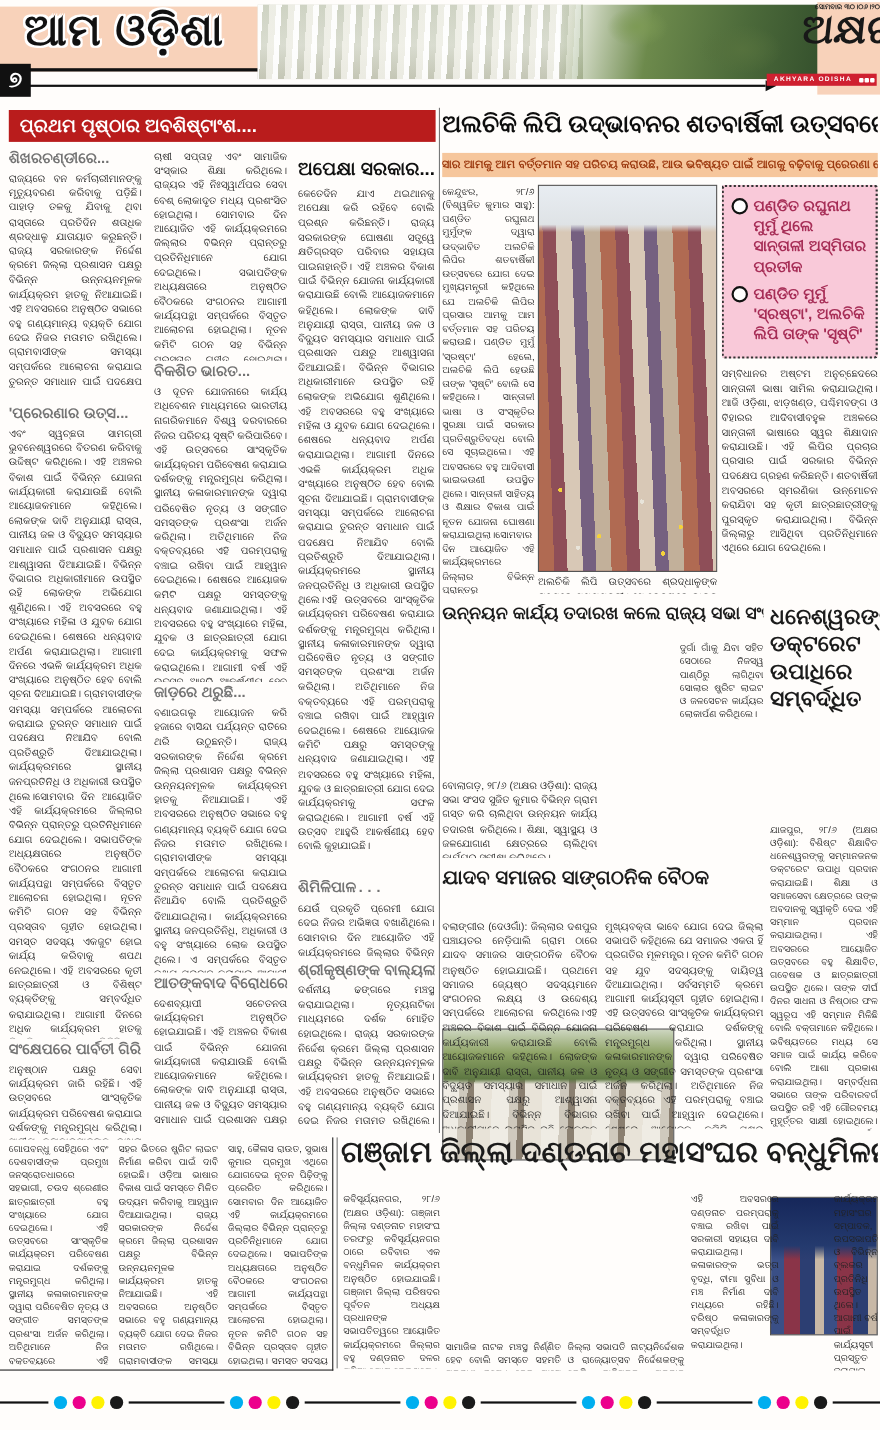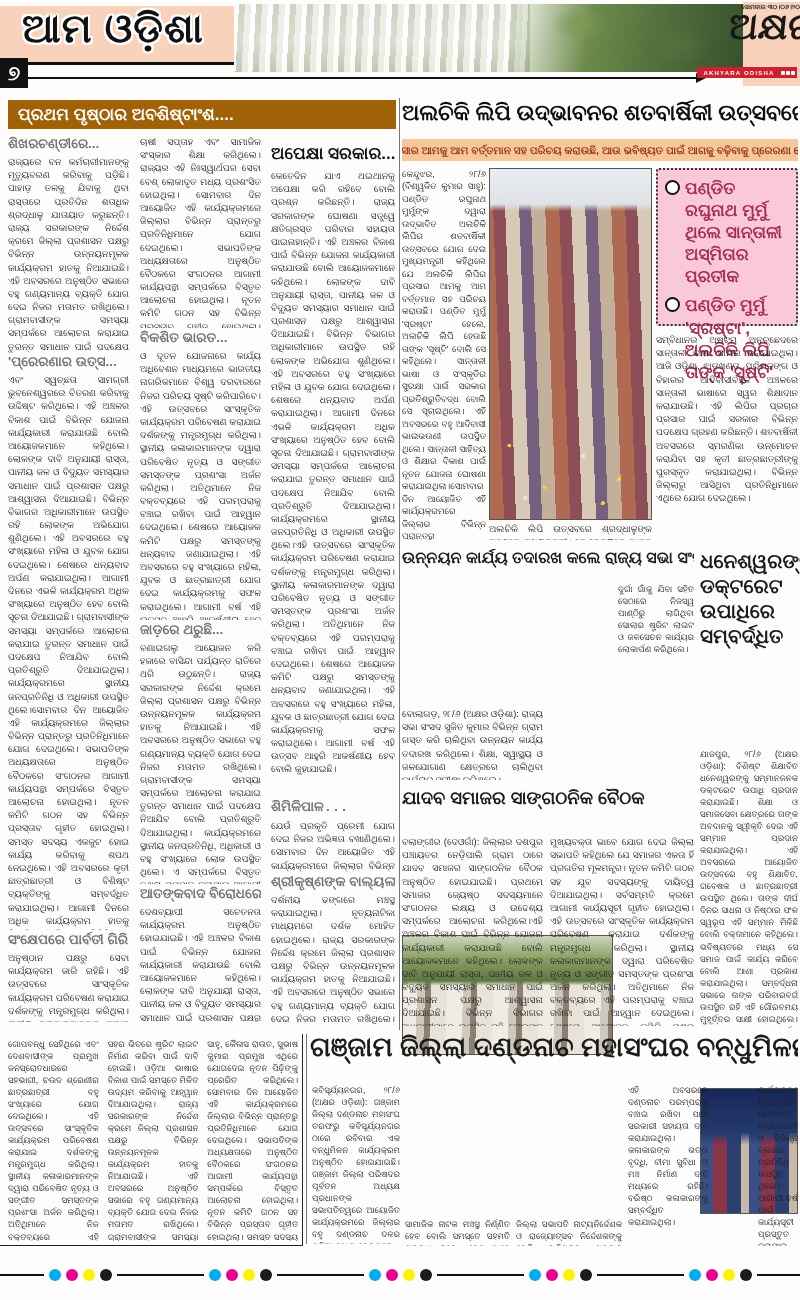--- a/index.html
+++ b/index.html
@@ -32,21 +32,21 @@
   .mast-arrow{position:absolute;left:2px;top:77px;width:694px;height:2px;background:#111;}
   .mast-arrow:after{content:"";position:absolute;right:-10px;top:-4px;border-left:10px solid #111;border-top:5px solid transparent;border-bottom:5px solid transparent;}
   .logo-block{position:absolute;right:0;top:2px;width:57px;height:84px;background:#f8d2ba;z-index:5;}
   .logo-date{position:absolute;right:2px;top:1px;width:100%;font-size:6.5px;font-weight:bold;text-align:right;color:#222;white-space:nowrap;}
   .logo-big{position:absolute;left:-14px;top:6px;width:76px;font-size:37px;font-weight:bold;color:#181818;transform:skewX(-6deg);white-space:nowrap;line-height:1;}
   .red-strip{position:absolute;left:-46px;bottom:8px;width:100px;height:11px;background:#cf2030;display:flex;align-items:center;z-index:6;}
   .red-strip .en{flex:1;color:#fff;font-size:6px;font-weight:bold;letter-spacing:1.2px;text-align:center;white-space:nowrap;}
   .red-strip .ics{display:flex;gap:1px;padding-right:2px;}
   .red-strip .ics i{display:block;width:4px;height:4px;background:#fff;border-radius:1px;}
   
-  .hdr-bar{position:absolute;background:#a16207;color:#fff;font-weight:bold;display:flex;align-items:center;padding-left:10px;box-sizing:border-box;}
+  .hdr-bar{position:absolute;background:#b91c1c;color:#fff;font-weight:bold;display:flex;align-items:center;padding-left:10px;box-sizing:border-box;}
   .sub{font-weight:bold;font-size:13.5px;color:#737373;white-space:nowrap;overflow:hidden;}
   .sub-lg{font-weight:bold;font-size:17px;color:#101010;white-space:nowrap;overflow:hidden;}
   .bd{font-size:9.3px;line-height:1.42;text-align:justify;overflow:hidden;color:#222;}
   .bd-sm{font-size:8.6px;line-height:1.4;text-align:justify;overflow:hidden;color:#222;}
   .abs{position:absolute;box-sizing:border-box;}
   
   .h1line{font-weight:bold;font-size:22px;color:#0d0d0d;white-space:nowrap;overflow:hidden;letter-spacing:-.2px;}
   .deck{background:#f6c69c;color:#9c3a10;font-weight:bold;font-size:10.5px;display:flex;align-items:center;justify-content:center;white-space:nowrap;overflow:hidden;}
   .h2line{font-weight:bold;font-size:16px;white-space:nowrap;overflow:hidden;}
   .h3line{font-weight:bold;font-size:18px;white-space:nowrap;overflow:hidden;}
@@ -67,21 +67,21 @@
       repeating-linear-gradient(92deg,#efece4 0 16px,#cfc9bd 16px 24px,#8a7f70 24px 30px,#e8e3d8 30px 46px),
       linear-gradient(180deg,rgba(0,0,0,0) 40%,#ddd8cc 85%,#c9c2b2 100%);}
   .ph-dh{background:
       linear-gradient(180deg,#16275a 0%,#243a6e 35%,rgba(0,0,0,0) 45%),
       repeating-linear-gradient(90deg,#3a4f86 0 12px,#8a3448 12px 26px,#2c3e72 26px 40px,#c8b8a6 40px 48px),
       linear-gradient(180deg,rgba(0,0,0,0) 55%,#5a3a4e 85%,#402a3a 100%);}
   
   .bullet-box{background:#f9c9d9;border:2px dotted #333;border-radius:3px;padding:8px 7px;box-sizing:border-box;}
   .bullet-row{display:flex;gap:5px;margin-bottom:7px;}
   .bullet-ic{width:11px;height:11px;border:2.5px solid #111;border-radius:50%;background:#fff;flex:none;margin-top:2px;}
-  .bullet-tx{font-size:17px;font-weight:bold;color:#a62d56;line-height:1.3;}
+  .bullet-tx{font-size:14px;font-weight:bold;color:#a62d56;line-height:1.3;}
   
   .vrule{position:absolute;width:1px;background:#777;}
   .lb-block{border-right:1.5px solid #222;border-bottom:1.5px solid #222;}
   
   .regrow{position:absolute;left:0;top:1262px;width:800px;height:26px;}
   .regline{position:absolute;left:0;top:12px;width:800px;height:2px;background:#111;}
   .reggroups{position:absolute;left:0;top:0;width:800px;height:26px;display:flex;justify-content:space-around;align-items:center;}
   .grp{display:flex;gap:5px;background:#fffdfb;padding:0 5px;}
   .dot{width:12px;height:12px;border-radius:50%;}
   .dot.c{background:#00aeef}.dot.m{background:#ec008c}.dot.y{background:#fff200}.dot.k{background:#1a1a1a}
@@ -112,21 +112,21 @@
           </span>
       </div>
     </div>
   </div>
 
   <div class="hdr-bar" style="left:8px;top:100px;width:388px;height:29px;font-size:17px;position:absolute;">ପ୍ରଥମ ପୃଷ୍ଠାର ଅବଶିଷ୍ଟାଂଶ....</div>
 
   <div class="abs" style="left:8px;top:136px;width:121px;height:892px;">
     <div class="sub" style="height:20px;">ଶିଖରଚଣ୍ଡୀରେ...</div>
     <div class="bd" style="height:198px;"><span>ରାଜ୍ୟରେ ବନ କର୍ମଚାରୀମାନଙ୍କୁ ମୃତ୍ୟୁବରଣ କରିବାକୁ ପଡ଼ିଛି। ପାହାଡ଼ ତଳକୁ ଯିବାକୁ ଥିବା ରାସ୍ତାରେ ପ୍ରତିଦିନ ଶତାଧିକ ଶ୍ରଦ୍ଧାଳୁ ଯାତାୟାତ କରୁଛନ୍ତି। </span><span>ରାଜ୍ୟ ସରକାରଙ୍କ ନିର୍ଦ୍ଦେଶ କ୍ରମେ ଜିଲ୍ଲା ପ୍ରଶାସନ ପକ୍ଷରୁ ବିଭିନ୍ନ ଉନ୍ନୟନମୂଳକ କାର୍ଯ୍ୟକ୍ରମ ହାତକୁ ନିଆଯାଇଛି। ଏହି ଅବସରରେ ଅନୁଷ୍ଠିତ ସଭାରେ ବହୁ ଗଣ୍ୟମାନ୍ୟ ବ୍ୟକ୍ତି ଯୋଗ ଦେଇ ନିଜର ମତାମତ ରଖିଥିଲେ। ଗ୍ରାମବାସୀଙ୍କ ସମସ୍ୟା ସମ୍ପର୍କରେ ଆଲୋଚନା କରାଯାଇ ତୁରନ୍ତ ସମାଧାନ ପାଇଁ ପଦକ୍ଷେପ ନିଆଯିବ ବୋଲି ପ୍ରତିଶ୍ରୁତି ଦିଆଯାଇଥିଲା। କାର୍ଯ୍ୟକ୍ରମରେ ସ୍ଥାନୀୟ ଜନପ୍ରତିନିଧି, ଅଧିକାରୀ ଓ ବହୁ ସଂଖ୍ୟାରେ ଲୋକ ଉପସ୍ଥିତ ଥିଲେ। ଏ ସମ୍ପର୍କରେ ବିସ୍ତୃତ ତଥ୍ୟ ପ୍ରଦାନ କରାଯାଇ ଆଗାମୀ ଦିନରେ ଅଧିକ କାର୍ଯ୍ୟକ୍ରମ ହାତକୁ ନିଆଯିବ ବୋଲି ସୂଚନା ମିଳିଛି। ଲୋକଙ୍କ ଦାବି ଅନୁଯାୟୀ ରାସ୍ତା, ପାନୀୟ ଜଳ ଓ ବିଦ୍ୟୁତ ସମସ୍ୟାର ସମାଧାନ ପାଇଁ ଆଶ୍ୱାସନା ଦିଆଯାଇଛି। ବିଭିନ୍ନ ବିଭାଗର ଅଧିକାରୀମାନେ ଉପସ୍ଥିତ ରହି ଲୋକଙ୍କ ଅଭିଯୋଗ ଶୁଣିଥିଲେ। ଶେଷରେ ଧନ୍ୟବାଦ ଅର୍ପଣ କରାଯାଇଥିଲା।</span></div>
-    <div class="sub" style="height:20px;margin-top:0;">'ପ୍ରେରଣାର ଉତ୍ସ...</div>
+    <div class="sub" style="height:20px;margin-top:14px;">'ପ୍ରେରଣାର ଉତ୍ସ...</div>
     <div class="bd" style="height:556px;"><span>ଏବଂ ସ୍ୱଚ୍ଛତା ସାମଗ୍ରୀ ଭୁବନେଶ୍ୱରରେ ବିତରଣ କରିବାକୁ ଉଦ୍ଦିଷ୍ଟ କରିଥିଲେ। </span><span>ଏହି ଅଞ୍ଚଳର ବିକାଶ ପାଇଁ ବିଭିନ୍ନ ଯୋଜନା କାର୍ଯ୍ୟକାରୀ କରାଯାଉଛି ବୋଲି ଆୟୋଜକମାନେ କହିଥିଲେ। ଲୋକଙ୍କ ଦାବି ଅନୁଯାୟୀ ରାସ୍ତା, ପାନୀୟ ଜଳ ଓ ବିଦ୍ୟୁତ ସମସ୍ୟାର ସମାଧାନ ପାଇଁ ପ୍ରଶାସନ ପକ୍ଷରୁ ଆଶ୍ୱାସନା ଦିଆଯାଇଛି। ବିଭିନ୍ନ ବିଭାଗର ଅଧିକାରୀମାନେ ଉପସ୍ଥିତ ରହି ଲୋକଙ୍କ ଅଭିଯୋଗ ଶୁଣିଥିଲେ। ଏହି ଅବସରରେ ବହୁ ସଂଖ୍ୟାରେ ମହିଳା ଓ ଯୁବକ ଯୋଗ ଦେଇଥିଲେ। ଶେଷରେ ଧନ୍ୟବାଦ ଅର୍ପଣ କରାଯାଇଥିଲା। ଆଗାମୀ ଦିନରେ ଏଭଳି କାର୍ଯ୍ୟକ୍ରମ ଅଧିକ ସଂଖ୍ୟାରେ ଅନୁଷ୍ଠିତ ହେବ ବୋଲି ସୂଚନା ଦିଆଯାଇଛି। ଗ୍ରାମବାସୀଙ୍କ ସମସ୍ୟା ସମ୍ପର୍କରେ ଆଲୋଚନା କରାଯାଇ ତୁରନ୍ତ ସମାଧାନ ପାଇଁ ପଦକ୍ଷେପ ନିଆଯିବ ବୋଲି ପ୍ରତିଶ୍ରୁତି ଦିଆଯାଇଥିଲା। କାର୍ଯ୍ୟକ୍ରମରେ ସ୍ଥାନୀୟ ଜନପ୍ରତିନିଧି ଓ ଅଧିକାରୀ ଉପସ୍ଥିତ ଥିଲେ।</span><span>ସୋମବାର ଦିନ ଆୟୋଜିତ ଏହି କାର୍ଯ୍ୟକ୍ରମରେ ଜିଲ୍ଲାର ବିଭିନ୍ନ ପ୍ରାନ୍ତରୁ ପ୍ରତିନିଧିମାନେ ଯୋଗ ଦେଇଥିଲେ। ସଭାପତିଙ୍କ ଅଧ୍ୟକ୍ଷତାରେ ଅନୁଷ୍ଠିତ ବୈଠକରେ ସଂଗଠନର ଆଗାମୀ କାର୍ଯ୍ୟପନ୍ଥା ସମ୍ପର୍କରେ ବିସ୍ତୃତ ଆଲୋଚନା ହୋଇଥିଲା। ନୂତନ କମିଟି ଗଠନ ସହ ବିଭିନ୍ନ ପ୍ରସ୍ତାବ ଗୃହୀତ ହୋଇଥିଲା। ସମସ୍ତ ସଦସ୍ୟ ଏକଜୁଟ ହୋଇ କାର୍ଯ୍ୟ କରିବାକୁ ଶପଥ ନେଇଥିଲେ। ଏହି ଅବସରରେ କୃତୀ ଛାତ୍ରଛାତ୍ରୀ ଓ ବିଶିଷ୍ଟ ବ୍ୟକ୍ତିଙ୍କୁ ସମ୍ବର୍ଦ୍ଧିତ କରାଯାଇଥିଲା। ଆଗାମୀ ଦିନରେ ଅଧିକ କାର୍ଯ୍ୟକ୍ରମ ହାତକୁ ନିଆଯିବ ବୋଲି ସୂଚନା ମିଳିଛି। ବହୁ ସଂଖ୍ୟାରେ ଲୋକ ଉପସ୍ଥିତ ରହି କାର୍ଯ୍ୟକ୍ରମକୁ ସଫଳ କରାଇଥିଲେ।</span></div>
     <div class="sub" style="height:20px;margin-top:2px;">ସଂକ୍ଷେପରେ ପାର୍ବତୀ ଗିରି...</div>
     <div class="bd" style="height:70px;"><span>ଅନୁଷ୍ଠାନ ପକ୍ଷରୁ ସେବା କାର୍ଯ୍ୟକ୍ରମ ଜାରି ରହିଛି। </span><span>ଏହି ଉତ୍ସବରେ ସାଂସ୍କୃତିକ କାର୍ଯ୍ୟକ୍ରମ ପରିବେଷଣ କରାଯାଇ ଦର୍ଶକଙ୍କୁ ମନ୍ତ୍ରମୁଗ୍ଧ କରିଥିଲା। ସ୍ଥାନୀୟ କଳାକାରମାନଙ୍କ ଦ୍ୱାରା ପରିବେଷିତ ନୃତ୍ୟ ଓ ସଙ୍ଗୀତ ସମସ୍ତଙ୍କ ପ୍ରଶଂସା ଅର୍ଜନ କରିଥିଲା। ଅତିଥିମାନେ ନିଜ ବକ୍ତବ୍ୟରେ ଏହି ପରମ୍ପରାକୁ ବଞ୍ଚାଇ ରଖିବା ପାଇଁ ଆହ୍ୱାନ ଦେଇଥିଲେ। ଶେଷରେ ଆୟୋଜକ କମିଟି ପକ୍ଷରୁ ସମସ୍ତଙ୍କୁ ଧନ୍ୟବାଦ ଜଣାଯାଇଥିଲା। ଏହି ଅବସରରେ ବହୁ ସଂଖ୍ୟାରେ ମହିଳା, ଯୁବକ ଓ ଛାତ୍ରଛାତ୍ରୀ ଯୋଗ ଦେଇ କାର୍ଯ୍ୟକ୍ରମକୁ ସଫଳ କରାଇଥିଲେ। ଆଗାମୀ ବର୍ଷ ଏହି ଉତ୍ସବ ଆହୁରି ଆକର୍ଷଣୀୟ ହେବ ବୋଲି କୁହାଯାଇଛି।</span></div>
   </div>
 
   <div class="abs" style="left:140px;top:136px;width:121px;height:892px;">
     <div class="bd" style="height:192px;"><span>ଚାଷୀ ସପ୍ତାହ ଏବଂ ସାମାଜିକ ସଂସ୍କାର ଶିକ୍ଷା କରିଥିଲେ। ରାଜ୍ୟର ଏହି ନିଃସ୍ୱାର୍ଥପର ସେବା ବେଶ୍ ଲୋକାଦୃତ ମଧ୍ୟ ପ୍ରଶଂସିତ ହୋଇଥିଲା। </span><span>ସୋମବାର ଦିନ ଆୟୋଜିତ ଏହି କାର୍ଯ୍ୟକ୍ରମରେ ଜିଲ୍ଲାର ବିଭିନ୍ନ ପ୍ରାନ୍ତରୁ ପ୍ରତିନିଧିମାନେ ଯୋଗ ଦେଇଥିଲେ। ସଭାପତିଙ୍କ ଅଧ୍ୟକ୍ଷତାରେ ଅନୁଷ୍ଠିତ ବୈଠକରେ ସଂଗଠନର ଆଗାମୀ କାର୍ଯ୍ୟପନ୍ଥା ସମ୍ପର୍କରେ ବିସ୍ତୃତ ଆଲୋଚନା ହୋଇଥିଲା। ନୂତନ କମିଟି ଗଠନ ସହ ବିଭିନ୍ନ ପ୍ରସ୍ତାବ ଗୃହୀତ ହୋଇଥିଲା। ସମସ୍ତ ସଦସ୍ୟ ଏକଜୁଟ ହୋଇ କାର୍ଯ୍ୟ କରିବାକୁ ଶପଥ ନେଇଥିଲେ। ଏହି ଅବସରରେ କୃତୀ ଛାତ୍ରଛାତ୍ରୀ ଓ ବିଶିଷ୍ଟ ବ୍ୟକ୍ତିଙ୍କୁ ସମ୍ବର୍ଦ୍ଧିତ କରାଯାଇଥିଲା। ଆଗାମୀ ଦିନରେ ଅଧିକ କାର୍ଯ୍ୟକ୍ରମ ହାତକୁ ନିଆଯିବ ବୋଲି ସୂଚନା ମିଳିଛି। ବହୁ ସଂଖ୍ୟାରେ ଲୋକ ଉପସ୍ଥିତ ରହି କାର୍ଯ୍ୟକ୍ରମକୁ ସଫଳ କରାଇଥିଲେ।</span></div>
     <div class="sub" style="height:20px;margin-top:2px;">ବିକଶିତ ଭାରତ...</div>
     <div class="bd" style="height:270px;"><span>ଓ ଦୂତନ ଯୋଜନାରେ କାର୍ଯ୍ୟ ଅଧିବେଶନ ମାଧ୍ୟମରେ ଭାରତୀୟ ନାଗରିକମାନେ ବିଶ୍ୱ ଦରବାରରେ ନିଜର ପରିଚୟ ସୃଷ୍ଟି କରିପାରିବେ। </span><span>ଏହି ଉତ୍ସବରେ ସାଂସ୍କୃତିକ କାର୍ଯ୍ୟକ୍ରମ ପରିବେଷଣ କରାଯାଇ ଦର୍ଶକଙ୍କୁ ମନ୍ତ୍ରମୁଗ୍ଧ କରିଥିଲା। ସ୍ଥାନୀୟ କଳାକାରମାନଙ୍କ ଦ୍ୱାରା ପରିବେଷିତ ନୃତ୍ୟ ଓ ସଙ୍ଗୀତ ସମସ୍ତଙ୍କ ପ୍ରଶଂସା ଅର୍ଜନ କରିଥିଲା। ଅତିଥିମାନେ ନିଜ ବକ୍ତବ୍ୟରେ ଏହି ପରମ୍ପରାକୁ ବଞ୍ଚାଇ ରଖିବା ପାଇଁ ଆହ୍ୱାନ ଦେଇଥିଲେ। ଶେଷରେ ଆୟୋଜକ କମିଟି ପକ୍ଷରୁ ସମସ୍ତଙ୍କୁ ଧନ୍ୟବାଦ ଜଣାଯାଇଥିଲା। ଏହି ଅବସରରେ ବହୁ ସଂଖ୍ୟାରେ ମହିଳା, ଯୁବକ ଓ ଛାତ୍ରଛାତ୍ରୀ ଯୋଗ ଦେଇ କାର୍ଯ୍ୟକ୍ରମକୁ ସଫଳ କରାଇଥିଲେ। ଆଗାମୀ ବର୍ଷ ଏହି ଉତ୍ସବ ଆହୁରି ଆକର୍ଷଣୀୟ ହେବ ବୋଲି କୁହାଯାଇଛି।</span></div>
     <div class="sub" style="height:20px;margin-top:2px;">ଜାଡ଼ରେ ଥରୁଛି...</div>

